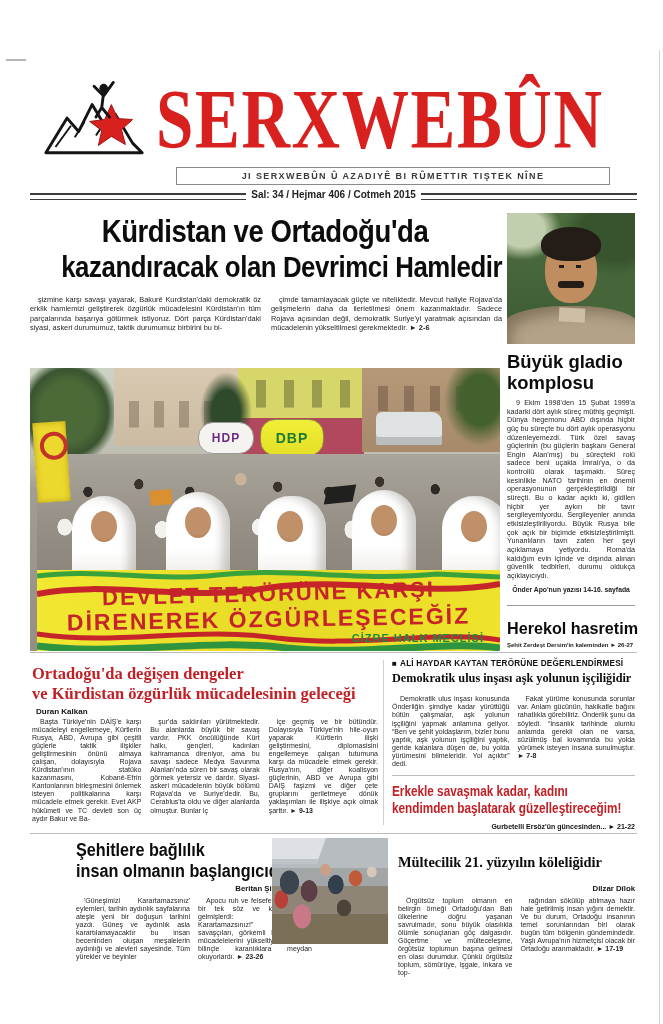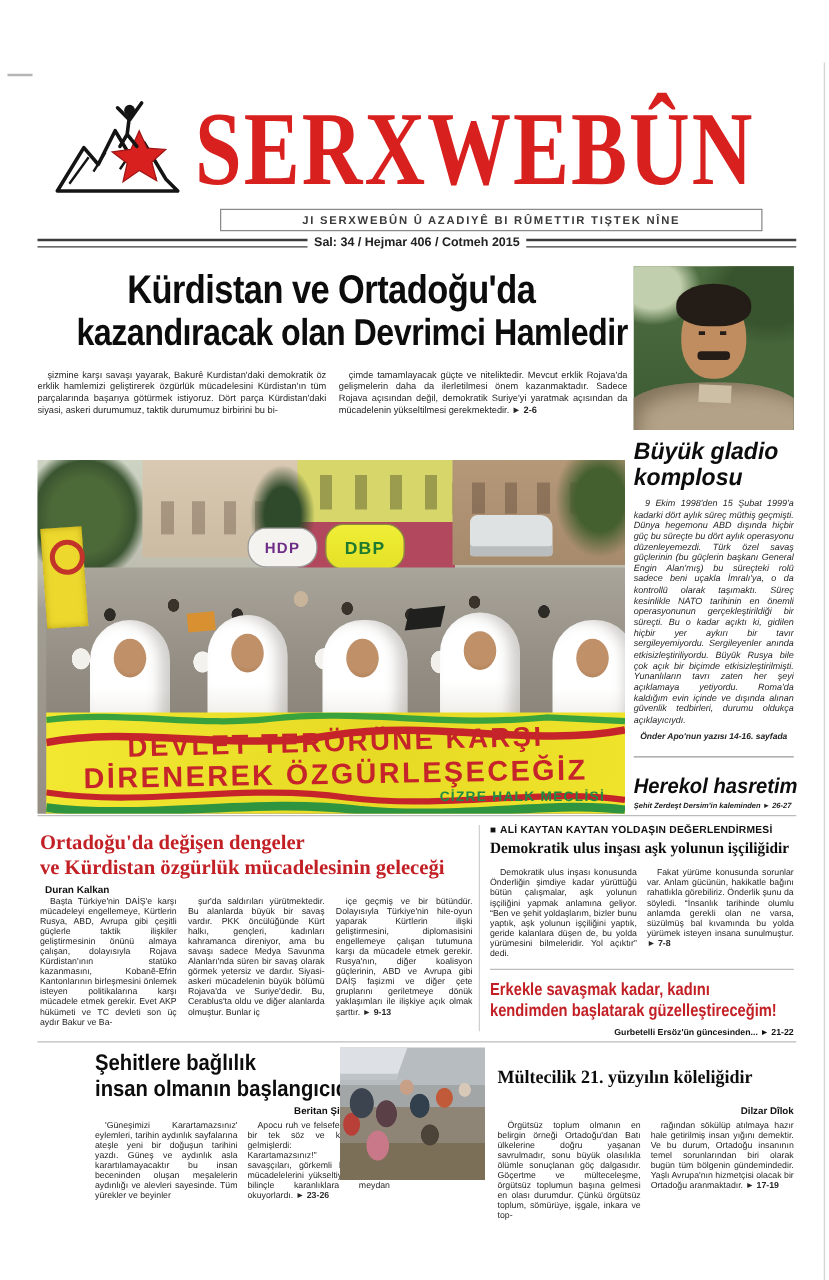--- a/index.html
+++ b/index.html
@@ -9,21 +9,21 @@
   .scan-dash{position:absolute;left:6px;top:59px;width:20px;height:2px;background:#b5b5b5;}
 
   
   .logo{position:absolute;left:42px;top:74px;width:106px;height:92px;}
   .np-title{position:absolute;left:156px;top:78px;margin:0;font-family:"Liberation Serif",serif;
             font-weight:bold;font-size:84px;line-height:84px;color:#d8201f;letter-spacing:2px;
             transform:scaleX(0.80);transform-origin:left top;white-space:nowrap;}
   .slogan-box{position:absolute;left:176px;top:167px;width:432px;height:16px;border:1px solid #8a8a8a;
               display:flex;align-items:center;justify-content:center;}
   .slogan-box span{font-size:9px;font-weight:bold;letter-spacing:1.4px;color:#3a3a3a;white-space:nowrap;}
-  .issue-line{position:absolute;left:30px;right:26px;top:189px;display:flex;align-items:center;gap:5px;}
+  .issue-line{position:absolute;left:30px;right:26px;top:189px;display:flex;align-items:flex-end;gap:5px;}
   .issue-rule{flex:1;height:4px;border-top:2px solid #3c3c3c;border-bottom:1px solid #3c3c3c;}
   .issue-text{font-size:10px;font-weight:bold;color:#222;white-space:nowrap;}
 
   
   .lead-hl{position:absolute;left:28px;top:213px;width:474px;text-align:center;}
   .lead-hl div{font-weight:bold;color:#0c0c0c;transform:scaleX(0.86);transform-origin:center top;
                white-space:nowrap;letter-spacing:-0.5px;}
   .lead-hl .l1{font-size:32px;line-height:36px;}
   .lead-hl .l2{font-size:30px;line-height:35px;}
   .cols{display:flex;}
@@ -100,21 +100,21 @@
   .w5{left:412px;top:128px;width:66px;}
   .banner{position:absolute;left:7px;right:0;top:202px;height:81px;
           background:linear-gradient(100deg,#f2e832 0,#e7da24 55%,#efe32c 100%);}
   .banner svg{position:absolute;left:0;top:0;width:100%;height:100%;}
   .bl{position:absolute;left:0;right:0;text-align:center;font-weight:bold;color:#c5242a;white-space:nowrap;}
   .bl1{top:11px;font-size:22px;letter-spacing:2px;transform:rotate(-1.5deg);}
   .bl2{top:36px;font-size:23px;letter-spacing:2px;transform:rotate(-1deg);}
   .bcredit{position:absolute;right:16px;top:62px;font-weight:bold;color:#1f8a44;font-size:11px;letter-spacing:1px;white-space:nowrap;}
 
   
-  .rail{position:absolute;left:507px;top:213px;width:128px;font-style:italic;}
+  .rail{position:absolute;left:507px;top:213px;width:128px;}
   .portrait{position:relative;width:128px;height:131px;overflow:hidden;
       background:
        radial-gradient(55px 45px at 12% 12%,#c2cfae 40%,rgba(0,0,0,0) 70%),
        radial-gradient(70px 55px at 85% 15%,#38542e 50%,rgba(0,0,0,0) 80%),
        radial-gradient(70px 80px at 92% 70%,#46663a 50%,rgba(0,0,0,0) 85%),
        linear-gradient(#4e6e40,#3c5a34);}
   .shoulders{position:absolute;left:-6px;bottom:-10px;width:140px;height:48px;background:#b3a287;
       border-radius:45% 45% 0 0;box-shadow:inset 10px 6px 14px rgba(70,60,40,.45);}
   .collar{position:absolute;left:52px;bottom:22px;width:26px;height:14px;background:#cdbfa5;transform:rotate(3deg);}
   .head{position:absolute;left:38px;top:26px;width:52px;height:64px;background:#c08d60;border-radius:46%;}
@@ -208,21 +208,21 @@
     <span class="issue-rule"></span>
   </div>
 
   <div class="lead-hl">
     <div class="l1">Kürdistan ve Ortadoğu'da</div>
     <div class="l2">kazandıracak olan Devrimci Hamledir</div>
   </div>
   <div class="cols lead-cols">
     <div class="art-col">şizmine karşı savaşı yayarak, Bakurê Kurdistan'daki demokratik öz erklik hamlemizi geliştirerek özgürlük mücadelesini Kürdistan'ın tüm parçalarında başarıya götürmek istiyoruz. Dört parça Kürdistan'daki siyasi, askeri durumumuz, taktik durumumuz birbirini bu bi-</div>
     <div class="art-col">
-      <span>çimde tamamlayacak güçte ve niteliktedir. Mevcut erklik Rojava'da gelişmelerin daha da ilerletilmesi önem kazanmaktadır. Sadece Rojava açısından değil, demokratik Suriye'yi yaratmak açısından da mücadelenin yükseltilmesi gerekmektedir.</span>
+      <span>çimde tamamlayacak güçte ve niteliktedir. Mevcut haliyle Rojava'da gelişmelerin daha da ilerletilmesi önem kazanmaktadır. Sadece Rojava açısından değil, demokratik Suriye'yi yaratmak açısından da mücadelenin yükseltilmesi gerekmektedir.</span>
       <span class="pref">► 2-6</span>
     </div>
   </div>
 
   <div class="mphoto">
     <div class="foliage f1"></div>
     <div class="bld b1"></div>
     <div class="bld b2"></div>
     <div class="bld b3"></div>
     <div class="bld van"></div>
@@ -285,21 +285,21 @@
       <div class="sm-col">şur'da saldırıları yürütmektedir. Bu alanlarda büyük bir savaş vardır. PKK öncülüğünde Kürt halkı, gençleri, kadınları kahramanca direniyor, ama bu savaşı sadece Medya Savunma Alanları'nda süren bir savaş olarak görmek yetersiz ve dardır. Siyasi-askeri mücadelenin büyük bölümü Rojava'da ve Suriye'dedir. Bu, Cerablus'ta oldu ve diğer alanlarda olmuştur. Bunlar iç</div>
       <div class="sm-col">
         <span>içe geçmiş ve bir bütündür. Dolayısıyla Türkiye'nin hile-oyun yaparak Kürtlerin ilişki geliştirmesini, diplomasisini engellemeye çalışan tutumuna karşı da mücadele etmek gerekir. Rusya'nın, diğer koalisyon güçlerinin, ABD ve Avrupa gibi DAİŞ faşizmi ve diğer çete gruplarını geriletmeye dönük yaklaşımları ile ilişkiye açık olmak şarttır.</span>
         <span class="pref">► 9-13</span>
       </div>
     </div>
   </div>
 
   <div class="kaytan">
     <div class="kicker">
-      <span class="sq">■</span><span>ALİ KAYTAN KAYTAN YOLDAŞIN DEĞERLENDİRMESİ</span>
+      <span class="sq">■</span><span>ALİ HAYDAR KAYTAN TERÖRÜNE DEĞERLENDİRMESİ</span>
     </div>
     <h2 class="kaytan-hl">Demokratik ulus inşası aşk yolunun işçiliğidir</h2>
     <div class="cols kaytan-cols">
       <div class="sm-col">Demokratik ulus inşası konusunda Önderliğin şimdiye kadar yürüttüğü bütün çalışmalar, aşk yolunun işçiliğini yapmak anlamına geliyor. “Ben ve şehit yoldaşlarım, bizler bunu yaptık, aşk yolunun işçiliğini yaptık, geride kalanlara düşen de, bu yolda yürümesini bilmeleridir. Yol açıktır” dedi.</div>
       <div class="sm-col">
         <span>Fakat yürüme konusunda sorunlar var. Anlam gücünün, hakikatle bağını rahatlıkla görebiliriz. Önderlik şunu da söyledi. “İnsanlık tarihinde olumlu anlamda gerekli olan ne varsa, süzülmüş bal kıvamında bu yolda yürümek isteyen insana sunulmuştur.</span>
         <span class="pref">► 7-8</span>
       </div>
     </div>
     <div class="kaytan-rule"></div>

